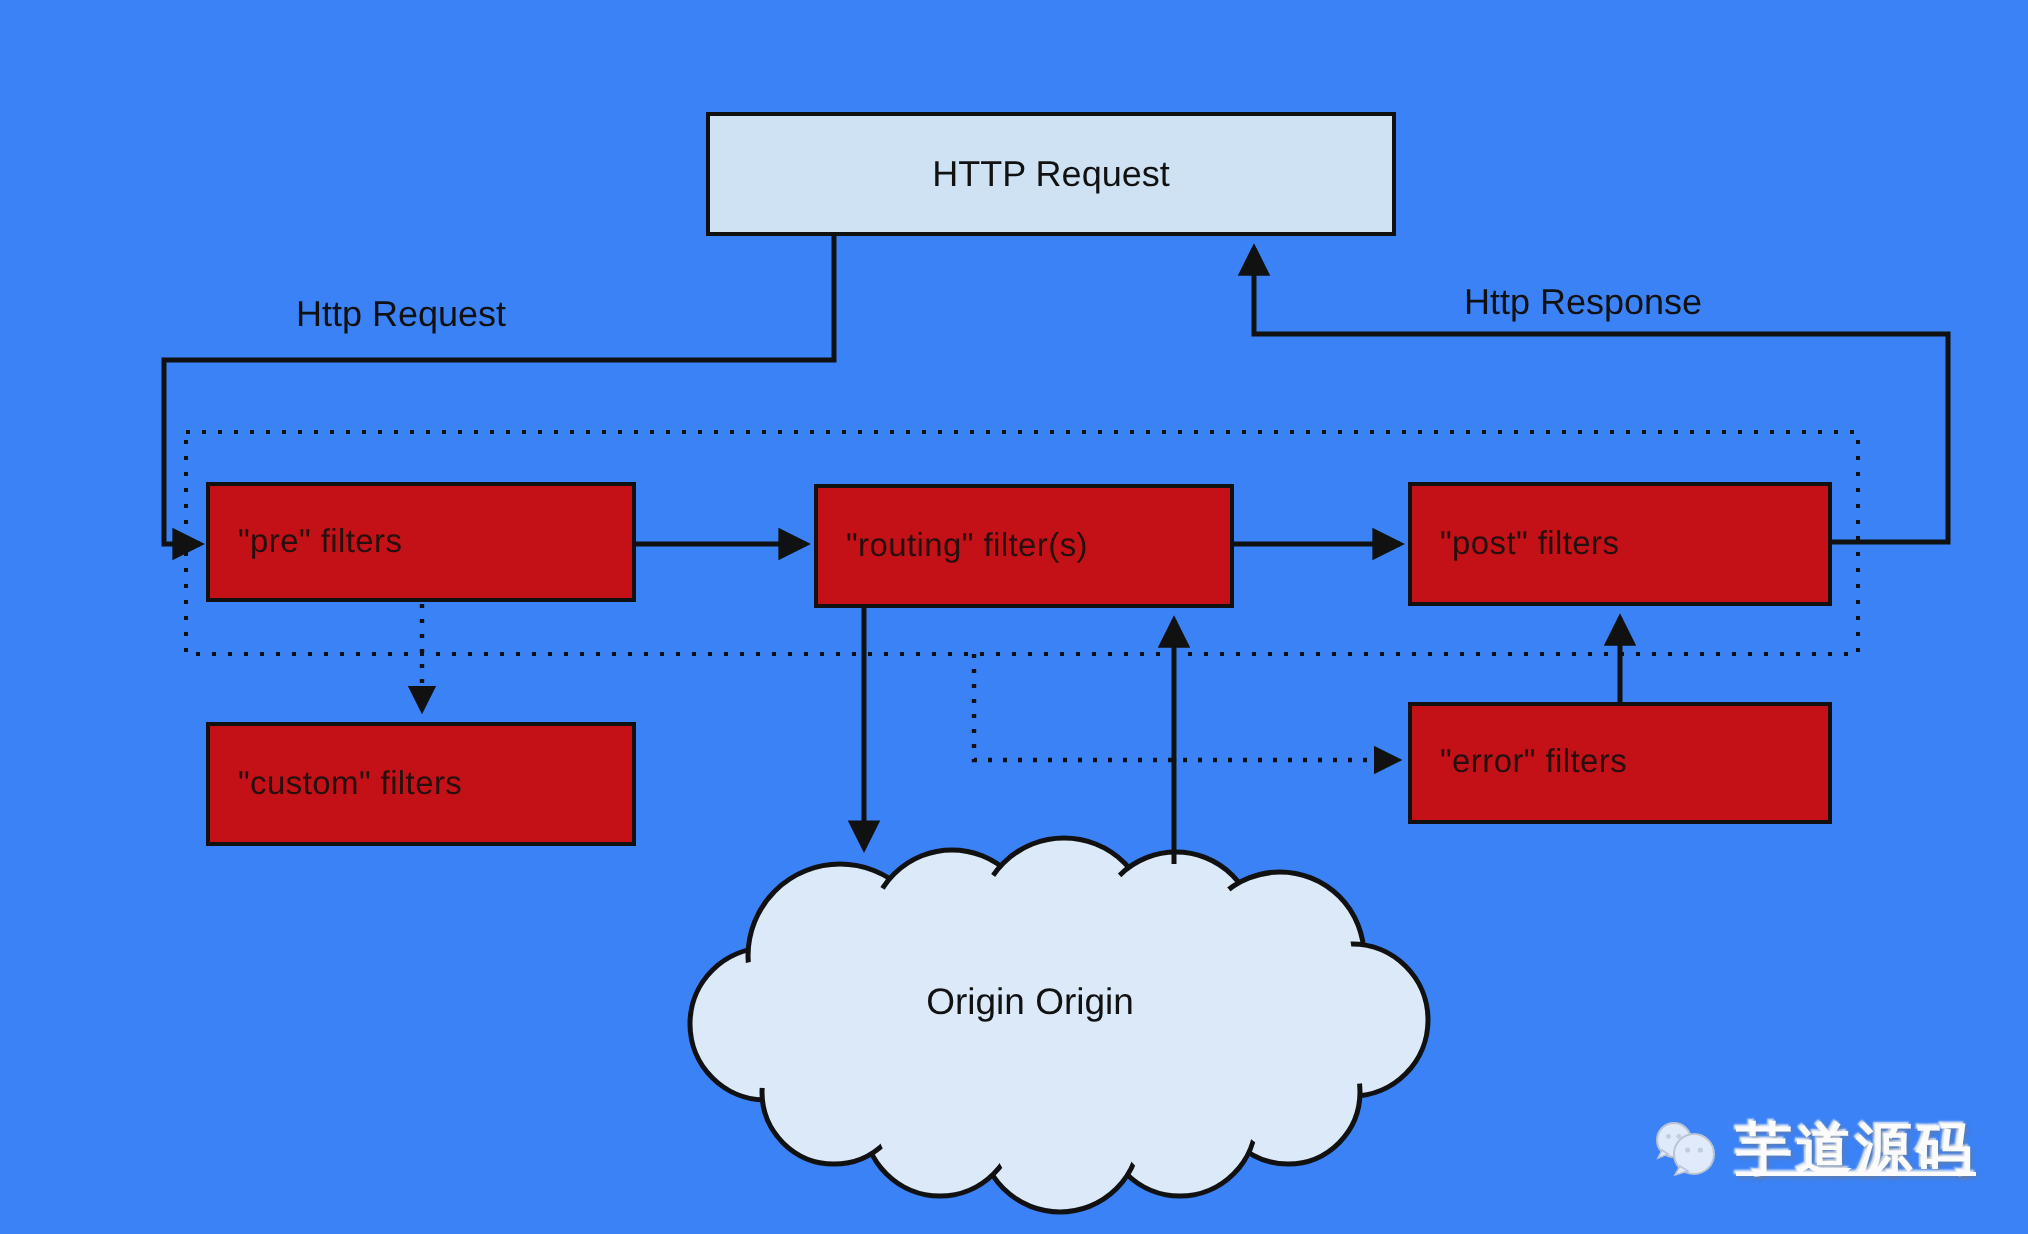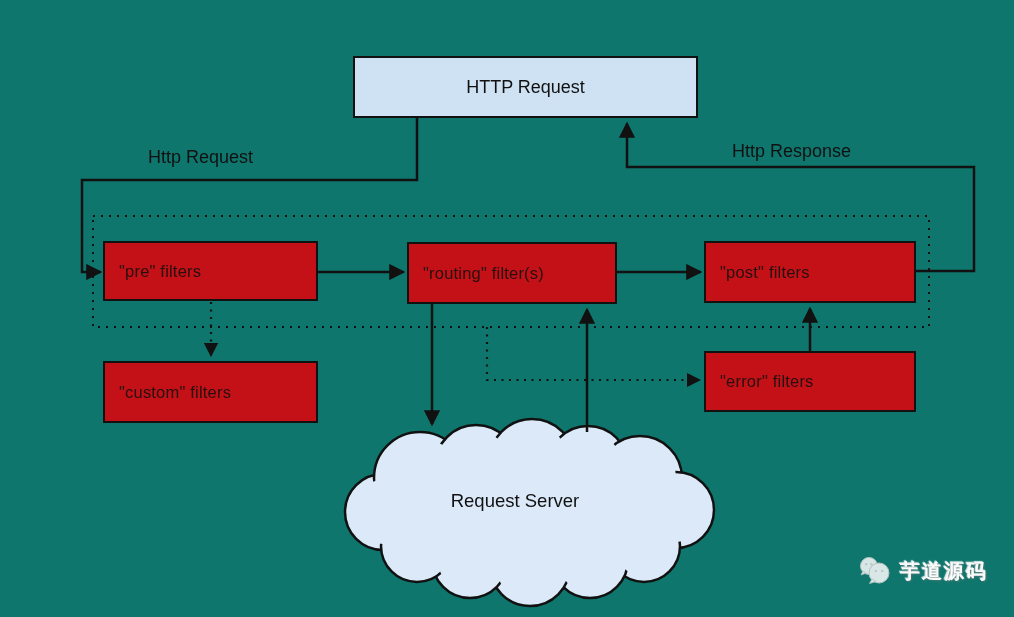--- a/index.html
+++ b/index.html
@@ -3,21 +3,21 @@
 <meta charset="utf-8">
 <style>
   :root{
     --filter-red:#c41117;
     --request-blue:#cfe2f3;
     --cloud-blue:#dbe9f9;
     --line-black:#111111;
   }
   html,body{margin:0;padding:0;background:#fff;}
   .stage{
-    position:relative;width:1014px;height:617px;background:#0f766e;overflow:hidden;
+    position:relative;width:1014px;height:617px;background:#3b82f6;overflow:hidden;
     font-family:"Liberation Sans","DejaVu Sans",sans-serif;color:#111;
   }
   .stage svg.gfx{position:absolute;left:0;top:0;}
   .box{
     position:absolute;box-sizing:border-box;border:2.5px solid var(--line-black);
     display:flex;align-items:center;
   }
   .box.red{
     background:var(--filter-red);color:#26100f;padding-left:14px;
     font-size:16.5px;letter-spacing:.2px;
@@ -32,22 +32,23 @@
   }
   .ln{stroke:var(--line-black);stroke-width:2.5;fill:none;}
   .dot{stroke-dasharray:2 5.5;stroke-width:2.2;}
   .boundary{stroke:var(--line-black);stroke-width:2;fill:none;stroke-dasharray:2 6;}
   .cloud-c{fill:var(--cloud-blue);stroke:var(--line-black);stroke-width:2.5;}
   .cloud-f{fill:var(--cloud-blue);stroke:none;}
   .watermark{
     position:absolute;right:26px;top:556px;display:flex;align-items:center;gap:8px;
   }
   .wm-text{
-    font-size:20px;font-weight:bold;color:#fbfbfb;letter-spacing:2px;
+    font-size:28px;font-weight:bold;color:#fbfbfb;letter-spacing:2px;
     text-shadow:1px 1px 2px rgba(120,120,120,.55), -1px -1px 1px rgba(255,255,255,.9);
+    text-decoration:underline;
   }
 </style>
 </head>
 <body>
 
 <div class="stage">
 
   <svg class="gfx" width="1014" height="617" viewBox="0 0 1014 617">
     <defs>
       <marker id="arrow" viewBox="0 0 10 10" refX="8.5" refY="5" markerWidth="6.5" markerHeight="6.5" orient="auto-start-reverse">
@@ -117,21 +118,21 @@
     <span>"custom" filters</span>
   </div>
 
   <div class="box red" style="left:704px;top:351px;width:212px;height:61px;">
     <span>"error" filters</span>
   </div>
 
   <div class="edge-label" style="left:148px;top:147px;">Http Request</div>
   <div class="edge-label" style="left:732px;top:141px;text-align:right;">Http Response</div>
 
-  <div class="cloud-label">Request Server</div>
+  <div class="cloud-label">Origin Origin</div>
 
   <div class="watermark">
     <svg width="34" height="30" viewBox="0 0 34 30">
       <g style="opacity:.85">
         <circle cx="11" cy="10" r="8.5" fill="#fbfbfb" stroke="#cfcfcf" stroke-width="1"></circle>
         <circle cx="8.2" cy="8.2" r="1.2" fill="#d9d9d9"></circle>
         <circle cx="13.4" cy="8.2" r="1.2" fill="#d9d9d9"></circle>
         <path d="M5,15 L3,19 L8,17 Z" fill="#fbfbfb" stroke="#cfcfcf" stroke-width="0.8"></path>
         <circle cx="21" cy="17" r="10" fill="#fdfdfd" stroke="#cfcfcf" stroke-width="1"></circle>
         <circle cx="17.8" cy="15" r="1.3" fill="#d9d9d9"></circle>

